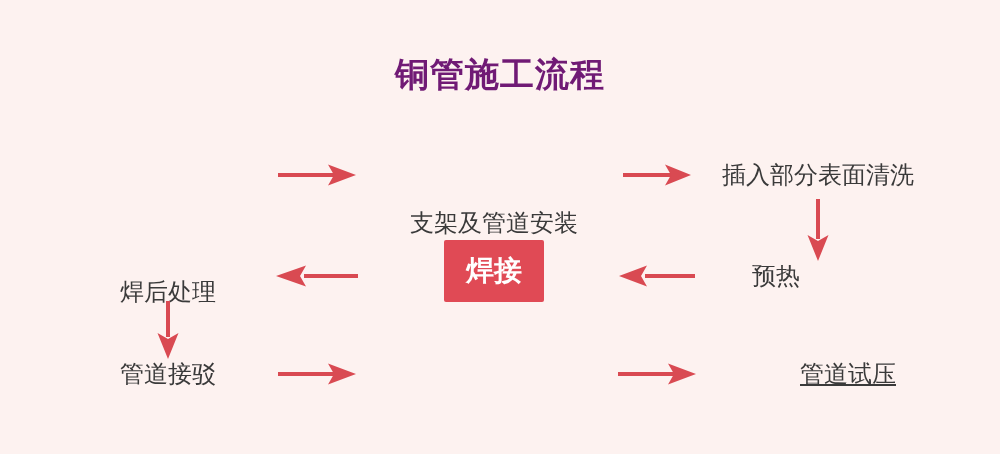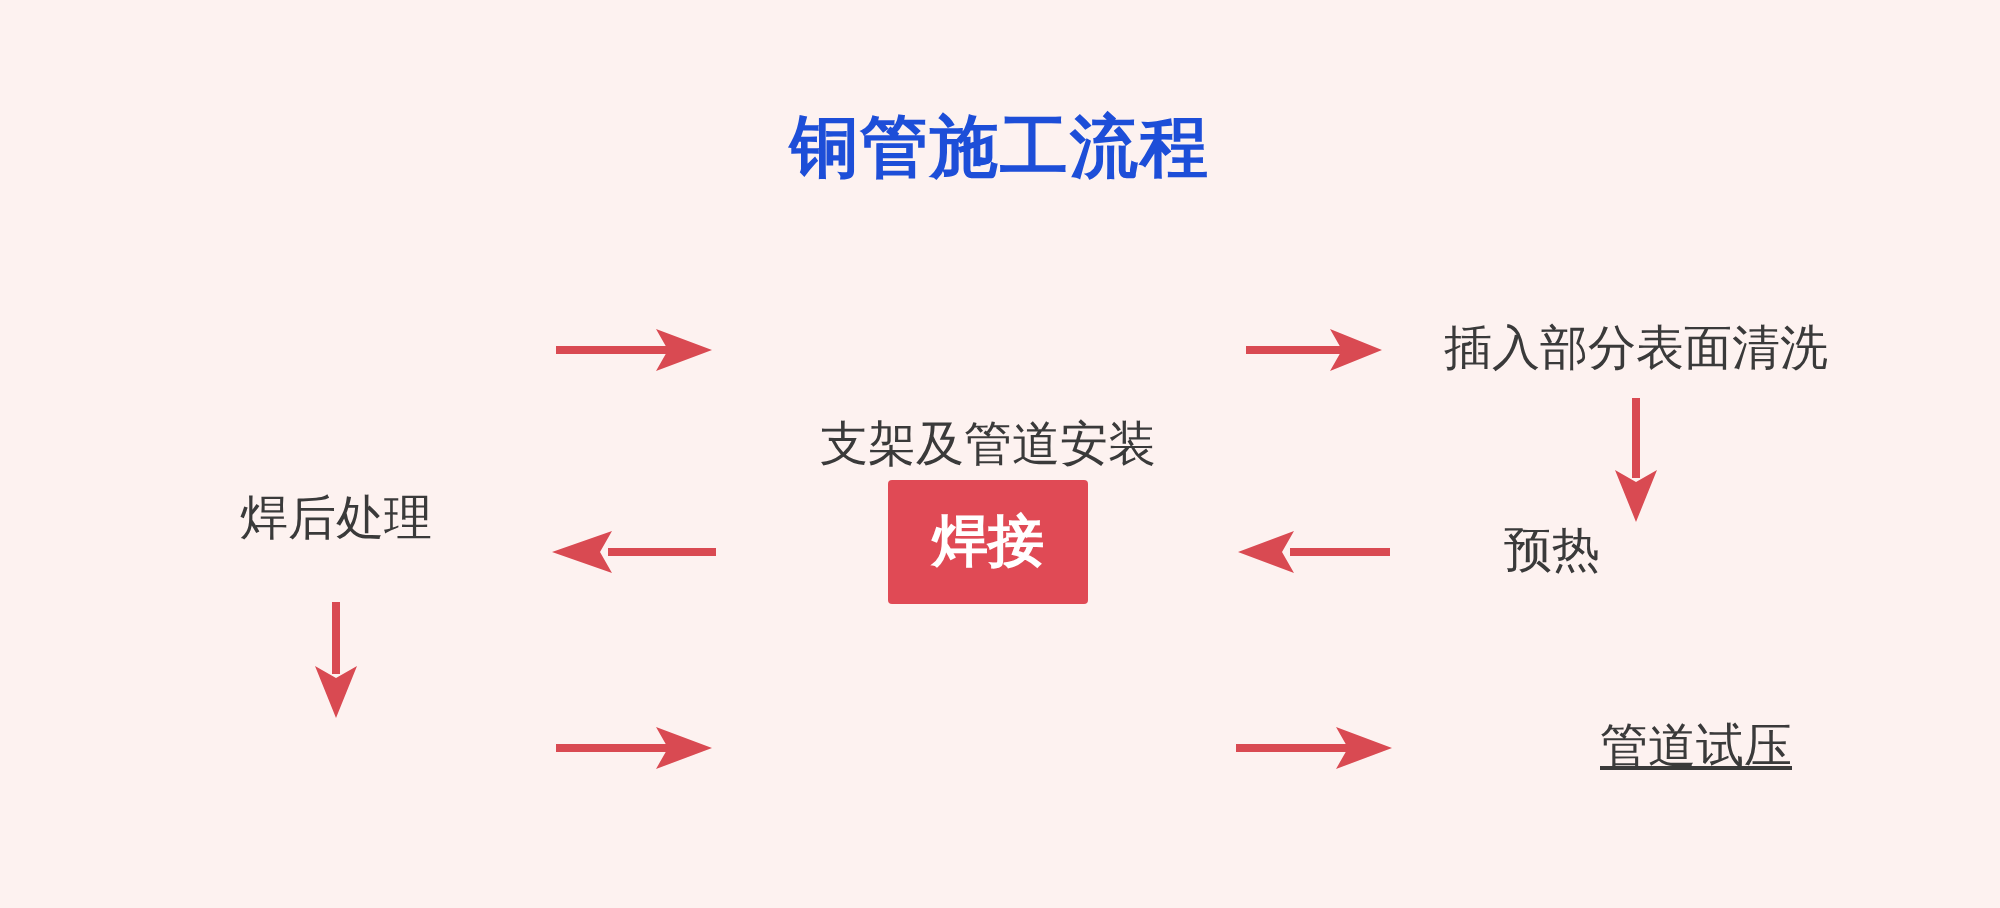--- a/index.html
+++ b/index.html
@@ -20,21 +20,21 @@
     background: #fdf2f0;
   }
   .chart-title {
     position: absolute;
     top: 52px;
     left: 0;
     width: 1000px;
     text-align: center;
     font-size: 34px;
     font-weight: bold;
-    color: #1d4ed8;
+    color: #701a75;
     letter-spacing: 1px;
     line-height: 44px;
   }
   .node {
     position: absolute;
     font-size: 24px;
     color: #3a3a3a;
     line-height: 34px;
     white-space: nowrap;
     text-align: center;
@@ -100,29 +100,30 @@
 
   <div class="node highlight" style="left:494px; top:271px;">焊接</div>
 
   <div class="arrow" style="left:317px; top:276px;">
     <svg width="86" height="26" viewBox="0 0 86 26">
       <path d="M84 13 H30" stroke="#d94a52" stroke-width="4" stroke-linecap="butt" fill="none"></path>
       <path d="M2 13 L32 2.5 L26 13 L32 23.5 Z" fill="#d94a52"></path>
     </svg>
   </div>
 
-  <div class="node" style="left:168px; top:260px;">焊后处理</div>
+  <div class="node" style="left:168px; top:292px;">焊后处理</div>
 
   <div class="arrow" style="left:168px; top:330px;">
     <svg width="26" height="62" viewBox="0 0 26 62">
       <path d="M13 2 V38" stroke="#d94a52" stroke-width="4" stroke-linecap="butt" fill="none"></path>
       <path d="M13 60 L2.5 34 L13 40 L23.5 34 Z" fill="#d94a52"></path>
     </svg>
   </div>
 
+  <div class="node" style="left:168px; top:374px;">管道接驳</div>
 
   <div class="arrow" style="left:317px; top:374px;">
     <svg width="82" height="26" viewBox="0 0 82 26">
       <path d="M2 13 H58" stroke="#d94a52" stroke-width="4" stroke-linecap="butt" fill="none"></path>
       <path d="M80 13 L52 2.5 L58 13 L52 23.5 Z" fill="#d94a52"></path>
     </svg>
   </div>
 
 
   <div class="arrow" style="left:657px; top:374px;">

